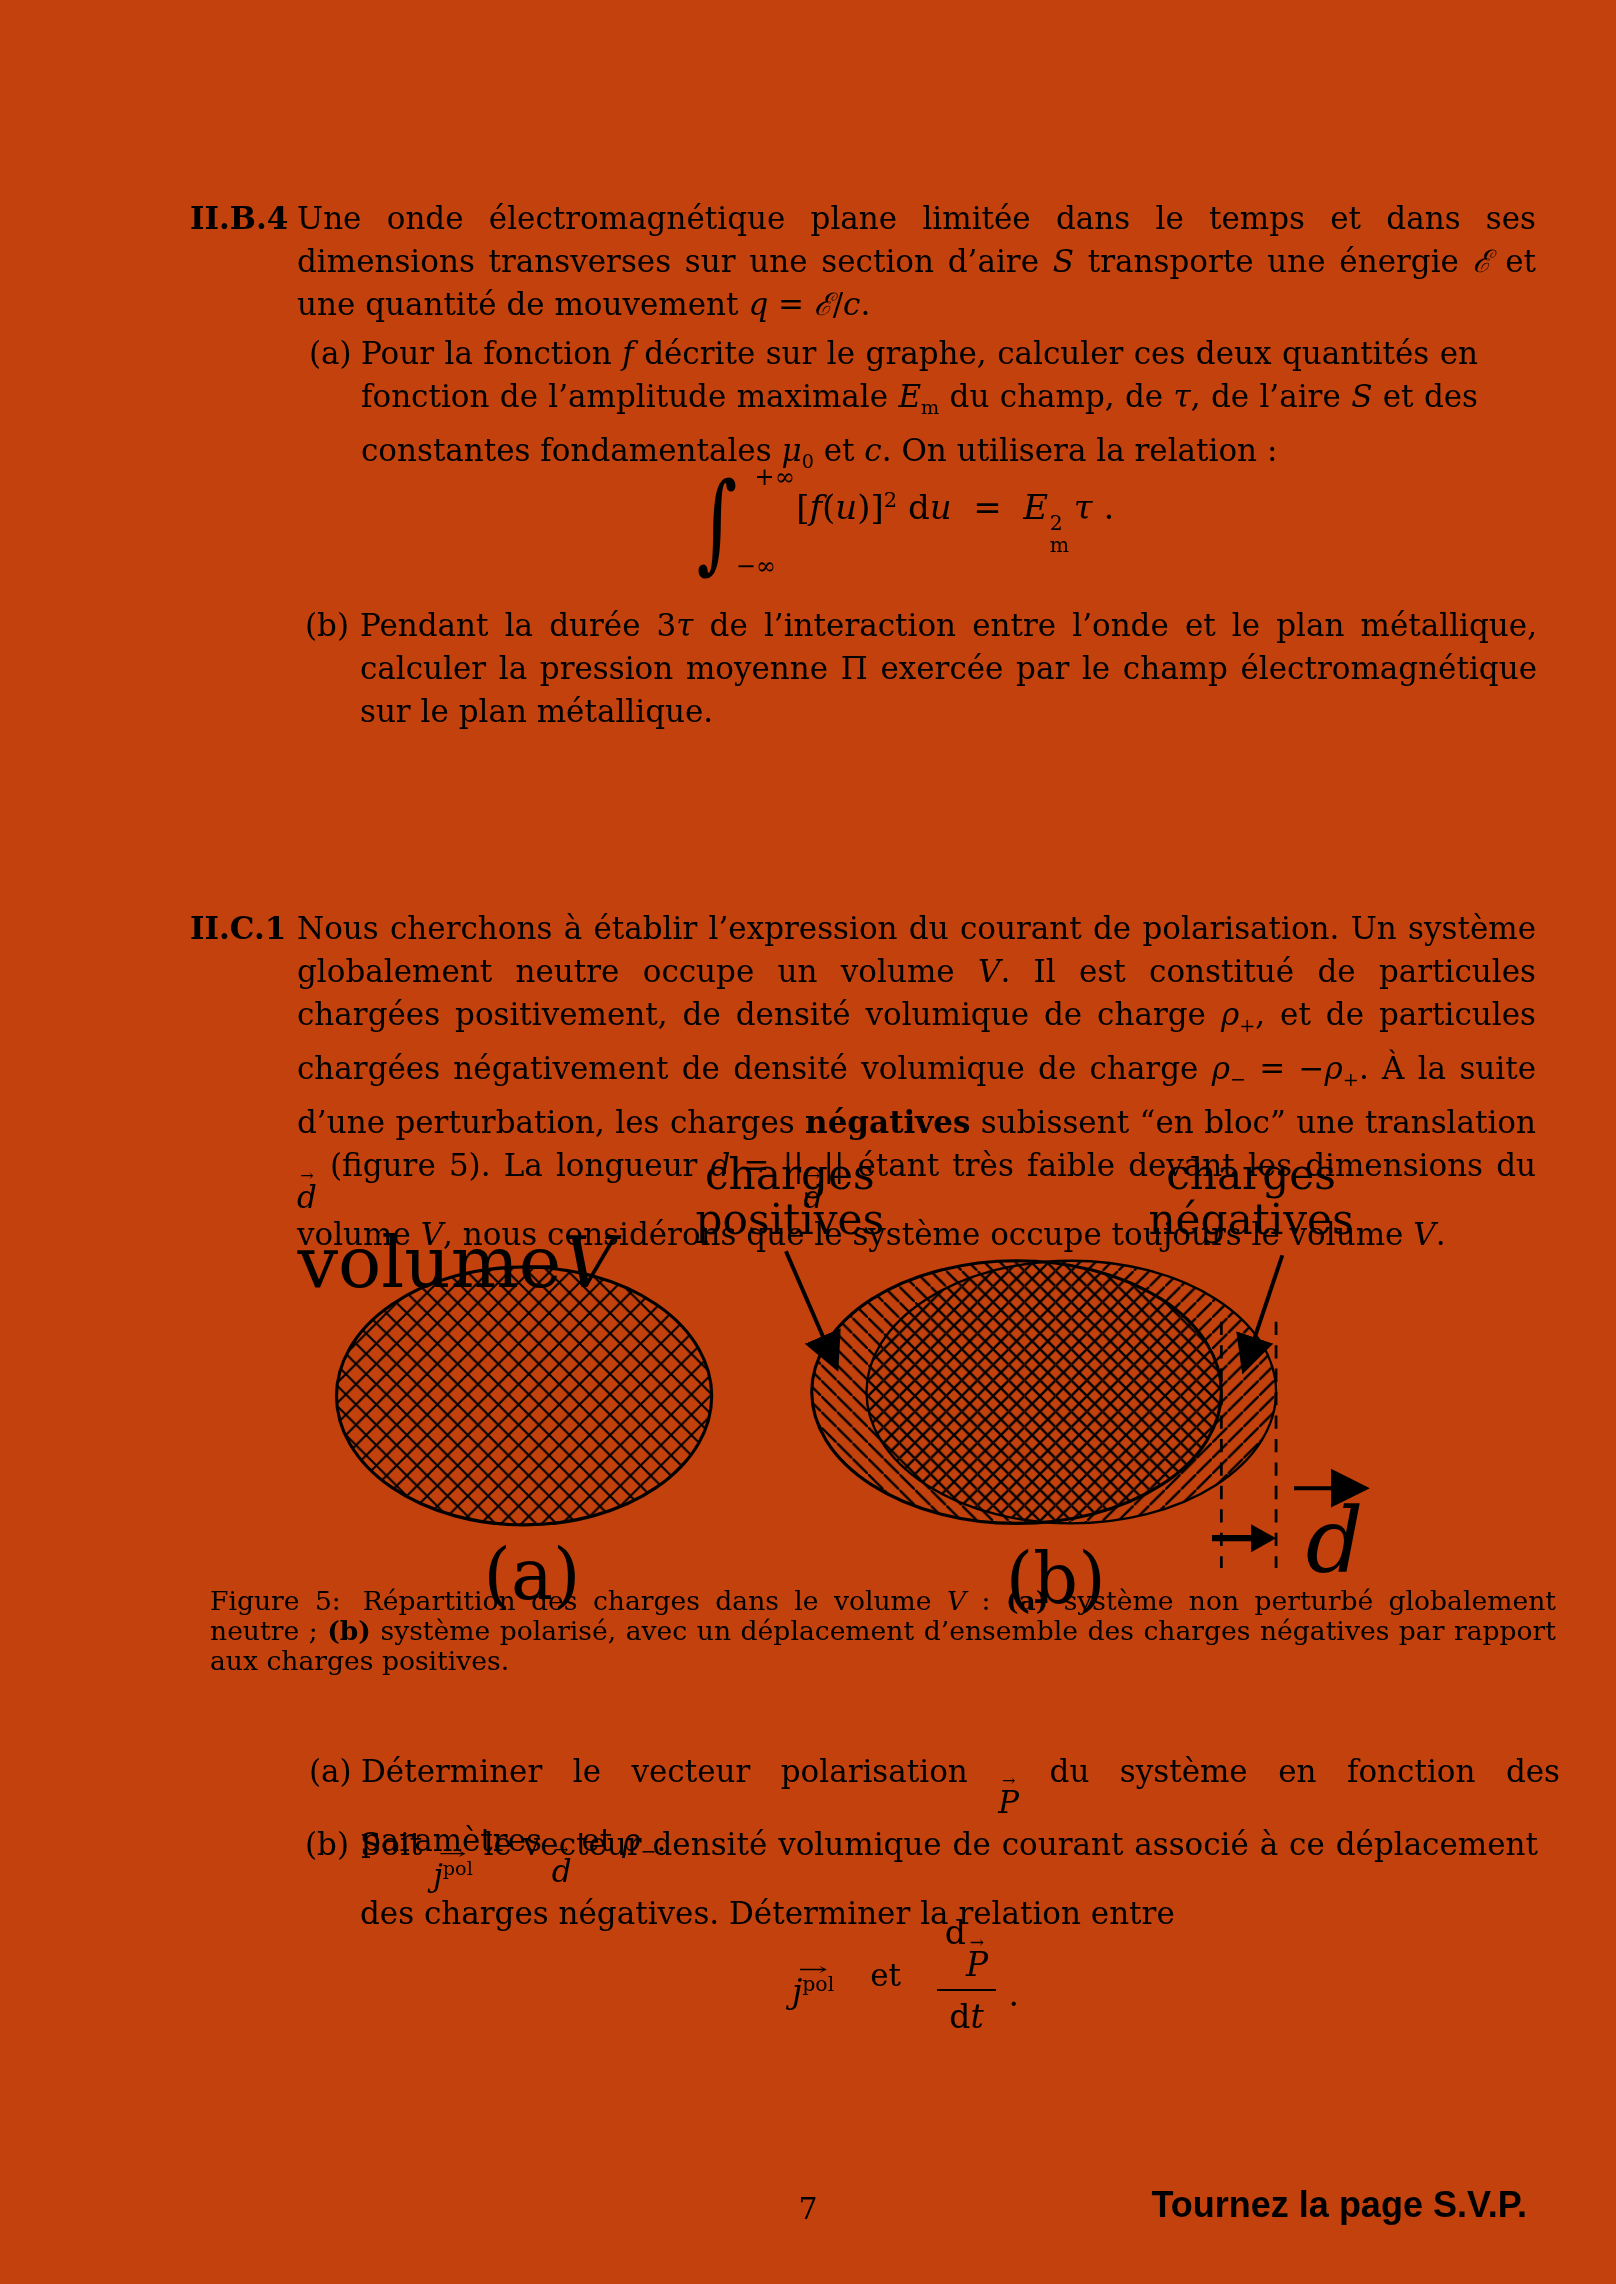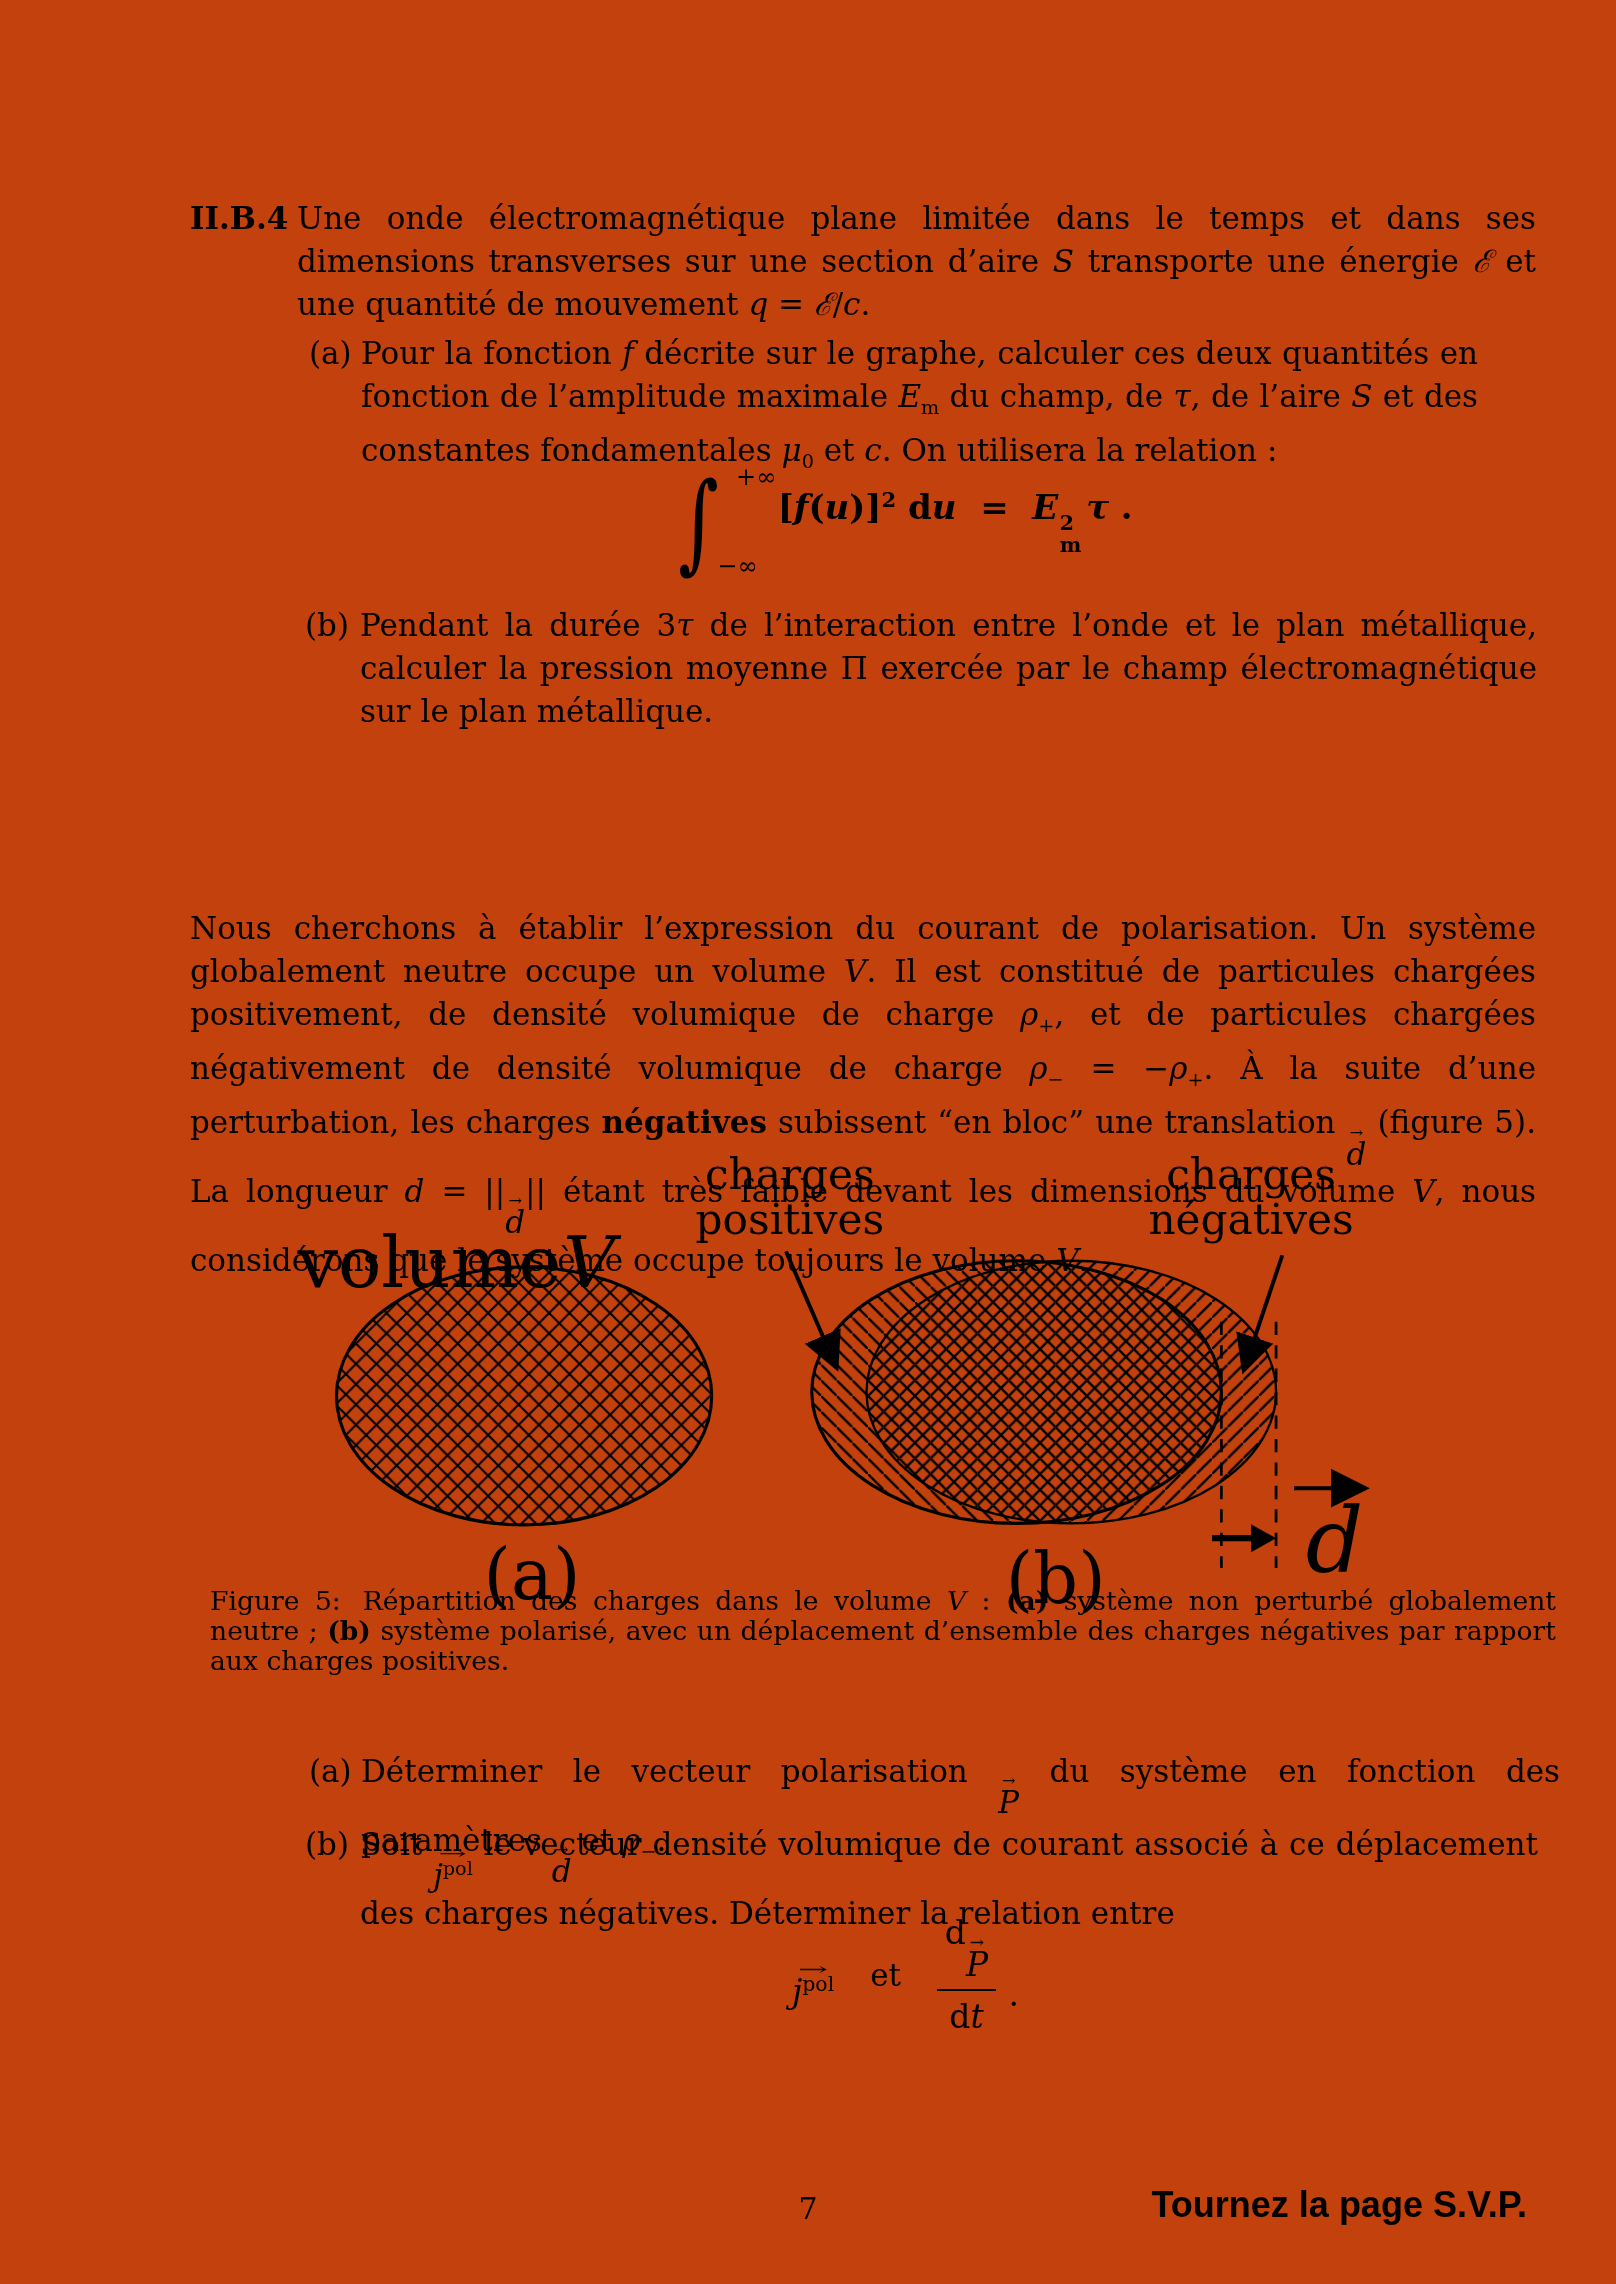--- a/index.html
+++ b/index.html
@@ -34,21 +34,21 @@
 
   
   .eq{position:absolute;left:0;width:1616px;display:flex;justify-content:center;
       align-items:center;box-sizing:border-box;}
   #eq1{top:457px;height:129px;padding-left:195px;}
   .int{font-size:78px;line-height:1;transform:scaleY(1.38);display:inline-block;}
   .int-limits{display:flex;flex-direction:column;justify-content:space-between;
               height:117px;font-size:24px;margin-left:4.7px;margin-right:14px;}
   .int-limits .top{transform:translateX(12.5px);}
   .int-limits .bot{transform:translateX(-6.3px);}
-  .eq-text{font-size:34px;font-weight:bold;}
+  .eq-text{font-size:34px;}
 
   #eq2{top:1912px;height:125px;padding-left:195px;}
   #eq2 .jpol{font-size:33px;}
   .eq2-et{margin:0 36px;font-size:31px;}
   .frac{display:inline-flex;flex-direction:column;align-items:center;font-size:33px;}
   .frac .ftop{padding:0 7.8px 6.3px;border-bottom:2.3px solid #000;}
   .frac .fbot{padding-top:6.3px;}
   .eq2-period{font-size:33px;margin-left:12.5px;align-self:flex-end;padding-bottom:23.5px;}
 
   
@@ -90,20 +90,21 @@
   </div>
 
   <div class="item bodytext" style="left:305px;top:604px;width:1232px;">
     <div class="item-label" style="width:55px;">(b)</div>
     <div class="item-body">Pendant la durée 3<i>τ</i> de l’interaction entre l’onde et le plan métallique, calculer la pression moyenne Π exercée par le champ électromagnétique sur le plan métallique.</div>
   </div>
 
 
 
   <div class="item bodytext" style="left:190px;top:907px;width:1346px;">
+    <div class="item-label bold" style="width:107px;">II.C.1</div>
     <div class="item-body">Nous cherchons à établir l’expression du courant de polarisation. Un système globalement neutre occupe un volume <i>V</i>. Il est constitué de particules chargées positivement, de densité volumique de charge <i>ρ</i><sub>+</sub>, et de particules chargées négativement de densité volumique de charge <i>ρ</i><sub>−</sub> = −<i>ρ</i><sub>+</sub>. À la suite d’une perturbation, les charges <b>négatives</b> subissent “en bloc” une translation <span class="vec">
           <span class="arr">→</span>
           <span class="base"><i>d</i></span>
         </span> (figure 5). La longueur <i>d</i> = ||<span class="vec">
           <span class="arr">→</span>
           <span class="base"><i>d</i></span>
         </span>|| étant très faible devant les dimensions du volume <i>V</i>, nous considérons que le système occupe toujours le volume <i>V</i>.</div>
   </div>
 
   <figure class="fig">

